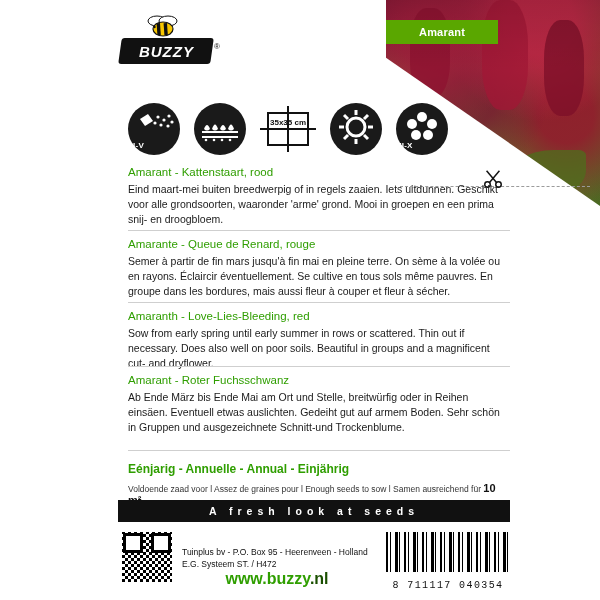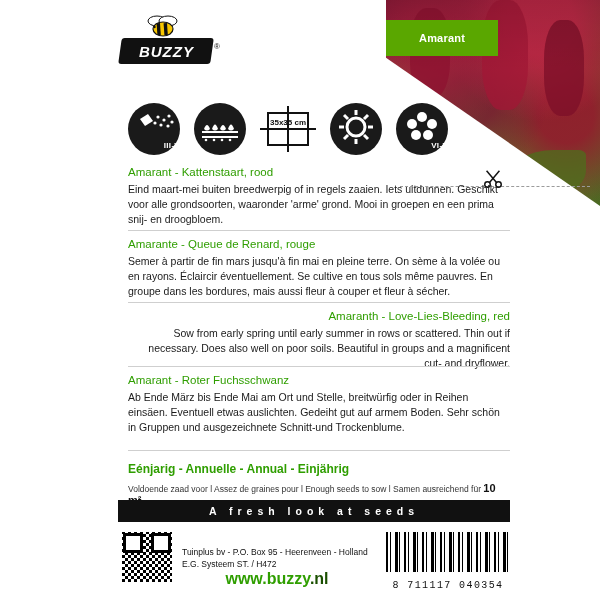--- a/index.html
+++ b/index.html
@@ -62,21 +62,21 @@
     background: #ffffff;
     clip-path: polygon(0 100%, 0 28%, 100% 100%);
   }
 
   
   .name-tab {
     position: absolute;
     left: 386px;
     top: 20px;
     width: 112px;
-    height: 36px;
+    height: 24px;
     background: #5aa700;
     display: flex;
     align-items: center;
     justify-content: center;
   }
   .name-tab span {
     color: #ffffff;
     font-size: 11px;
     font-weight: bold;
     letter-spacing: 0.2px;
@@ -164,21 +164,21 @@
     display: flex;
     align-items: center;
     justify-content: center;
     flex: 0 0 auto;
   }
   .icon-badge .badge-label {
     position: absolute;
     bottom: 5px;
     left: 0;
     right: 0;
-    text-align: right;
+    text-align: left;
     color: #ffffff;
     font-size: 8px;
     font-weight: bold;
     letter-spacing: 0.3px;
   }
   .icon-badge svg { display: block; }
 
   .icon-square {
     width: 56px;
     height: 46px;
@@ -466,21 +466,21 @@
     <p>Eind maart-mei buiten breedwerpig of in regels zaaien. Iets uitdunnen. Geschikt voor alle grondsoorten, waaronder 'arme' grond. Mooi in groepen en een prima snij- en droogbloem.</p>
   </div>
   <div class="divider" style="top:230px;"></div>
 
   <div class="block" style="top:238px;">
     <h3>Amarante - Queue de Renard, rouge</h3>
     <p>Semer à partir de fin mars jusqu'à fin mai en pleine terre. On sème à la volée ou en rayons. Éclaircir éventuellement. Se cultive en tous sols même pauvres. En groupe dans les bordures, mais aussi fleur à couper et fleur à sécher.</p>
   </div>
   <div class="divider" style="top:302px;"></div>
 
-  <div class="block" style="top:310px;text-align:right;">
+  <div class="block" style="top:310px;">
     <h3>Amaranth - Love-Lies-Bleeding, red</h3>
     <p>Sow from early spring until early summer in rows or scattered. Thin out if necessary. Does also well on poor soils. Beautiful in groups and a magnificent cut- and dryflower.</p>
   </div>
   <div class="divider" style="top:366px;"></div>
 
   <div class="block" style="top:374px;">
     <h3>Amarant - Roter Fuchsschwanz</h3>
     <p>Ab Ende März bis Ende Mai am Ort und Stelle, breitwürfig oder in Reihen einsäen. Eventuell etwas auslichten. Gedeiht gut auf armem Boden. Sehr schön in Gruppen und ausgezeichnete Schnitt-und Trockenblume.</p>
   </div>
   <div class="divider" style="top:450px;"></div>

